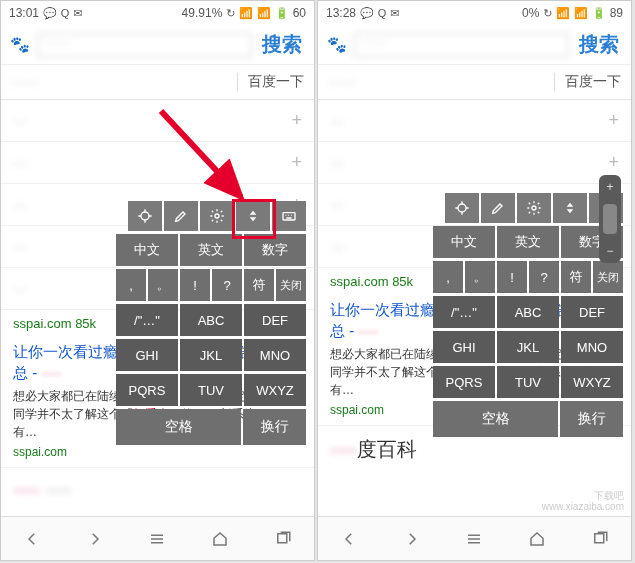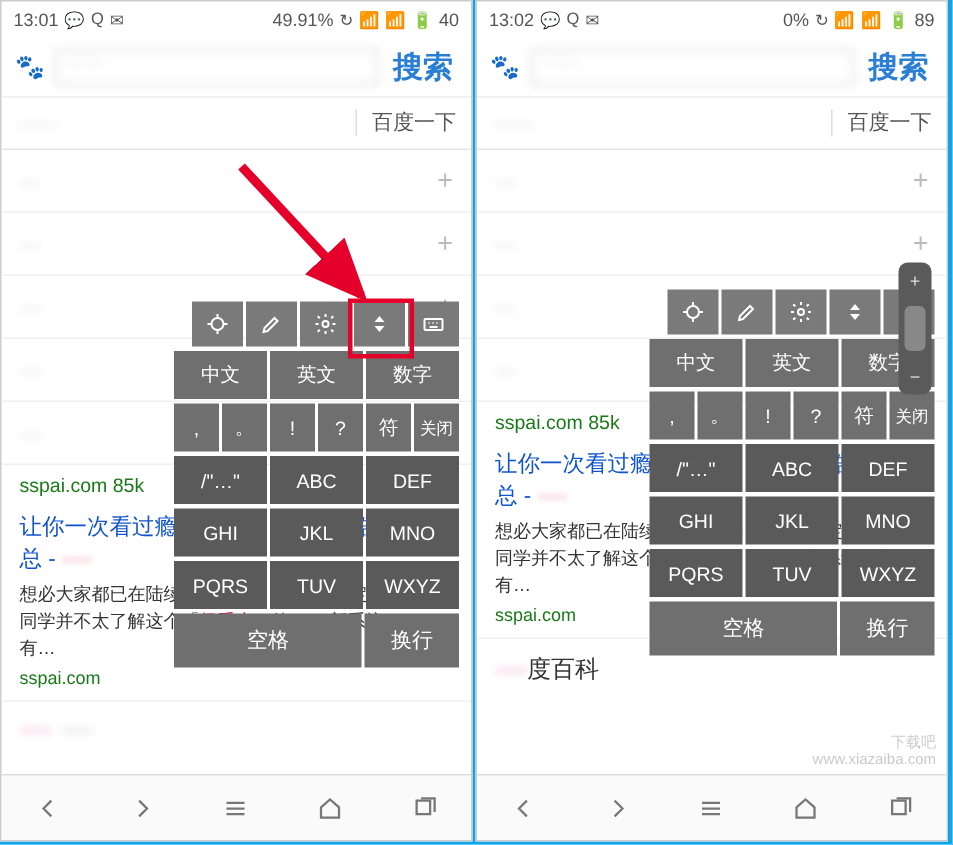--- a/index.html
+++ b/index.html
@@ -1,17 +1,17 @@
 <!DOCTYPE html>
 <html><head>
 <meta charset="utf-8">
 <style>
 * { margin: 0; padding: 0; box-sizing: border-box; }
 body { font-family: "Helvetica Neue", Arial, "Microsoft YaHei", sans-serif; background: #fff; }
-.container { display: flex; gap: 2px; width: 635px; height: 563px; background: #0ea5e9; }
+.container { display: flex; gap: 2px; width: 635px; height: 563px; background: #e5e5e5; }
 .phone { width: 315px; height: 561px; background: #fff; border: 1px solid #ccc; position: relative; overflow: hidden; }
 .status-bar { height: 24px; display: flex; align-items: center; justify-content: space-between; padding: 0 8px; font-size: 12px; color: #555; }
 .status-left, .status-right { display: flex; align-items: center; gap: 4px; }
 .status-icon { font-size: 11px; }
 .search-bar { display: flex; align-items: center; padding: 6px 8px; gap: 6px; border-bottom: 1px solid #eee; }
 .baidu-logo { width: 22px; height: 22px; display: flex; align-items: center; justify-content: center; color: #2a7fd5; font-size: 16px; }
 .search-input { flex: 1; height: 24px; border: 1px solid #ccc; padding: 0 6px; font-size: 13px; filter: blur(3px); color: #aaa; }
 .search-btn { color: #2a7fd5; font-size: 20px; padding: 0 4px; font-weight: bold; }
 .sub-search { display: flex; align-items: center; padding: 8px 10px; border-bottom: 1px solid #e5e5e5; }
 .sub-input { flex: 1; filter: blur(3px); color: #aaa; font-size: 14px; }
@@ -19,21 +19,21 @@
 .suggest-list { }
 .suggest-item { display: flex; align-items: center; justify-content: space-between; padding: 10px 12px; border-bottom: 1px solid #f0f0f0; font-size: 14px; color: #333; }
 .suggest-text { flex: 1; filter: blur(3px); color: #999; }
 .suggest-plus { color: #bbb; font-size: 18px; font-weight: 300; }
 .link-text { color: #1a7a1a; font-size: 13px; padding: 6px 12px; }
 .result-title { color: #1155cc; font-size: 15px; line-height: 1.4; padding: 4px 12px 2px; }
 .result-title .red { color: #c03; }
 .result-desc { color: #333; font-size: 12px; line-height: 1.5; padding: 2px 12px; }
 .result-desc .red { color: #c03; }
 .result-link { color: #1a7a1a; font-size: 12px; padding: 2px 12px 8px; display: block; }
-.blur-row { padding: 10px 12px; border-top: 1px solid #f0f0f0; font-size: 16px; }
+.blur-row { padding: 10px 12px; border-top: 1px solid #f0f0f0; font-size: 20px; }
 .blur-row .b1 { color: #c05; filter: blur(3px); display: inline-block; }
 .blur-row .b2 { color: #777; filter: blur(3px); display: inline-block; margin-left: 6px; }
 .baike { color: #333; }
 .bottom-nav { position: absolute; bottom: 0; left: 0; right: 0; height: 44px; border-top: 1px solid #ddd; background: #fafafa; display: flex; align-items: center; justify-content: space-around; }
 .nav-btn { width: 40px; height: 40px; display: flex; align-items: center; justify-content: center; color: #666; }
 .keyboard { position: absolute; right: 8px; width: 190px; background: transparent; z-index: 5; }
 .kb-left { top: 200px; }
 .kb-right { top: 192px; }
 .kb-toolbar { display: flex; gap: 2px; margin-bottom: 3px; justify-content: flex-end; align-items: center; }
 .kb-tool { width: 34px; height: 30px; background: #7a7a7a; display: flex; align-items: center; justify-content: center; color: #fff; font-size: 14px; }
@@ -64,21 +64,21 @@
         <span class="status-icon">💬</span>
         <span class="status-icon">Q</span>
         <span class="status-icon">✉</span>
       </div>
       <div class="status-right">
         <span>49.91%</span>
         <span class="status-icon">↻</span>
         <span class="status-icon">📶</span>
         <span class="status-icon">📶</span>
         <span class="status-icon">🔋</span>
-        <span>40</span>
+        <span>60</span>
       </div>
     </div>
 
     <div class="search-bar">
       <span class="baidu-logo">🐾</span>
       <div class="search-input">······</div>
       <span class="search-btn">搜索</span>
     </div>
 
     <div class="sub-search">
@@ -216,21 +216,21 @@
             <rect x="5" y="5" width="12" height="12"></rect>
             <path d="M9 3h12v12"></path>
           </svg>
         </div>
     </div>
   </div>
 
   <div class="phone">
     <div class="status-bar">
       <div class="status-left">
-        <span>13:02</span>
+        <span>13:28</span>
         <span class="status-icon">💬</span>
         <span class="status-icon">Q</span>
         <span class="status-icon">✉</span>
       </div>
       <div class="status-right">
         <span>0%</span>
         <span class="status-icon">↻</span>
         <span class="status-icon">📶</span>
         <span class="status-icon">📶</span>
         <span class="status-icon">🔋</span>

